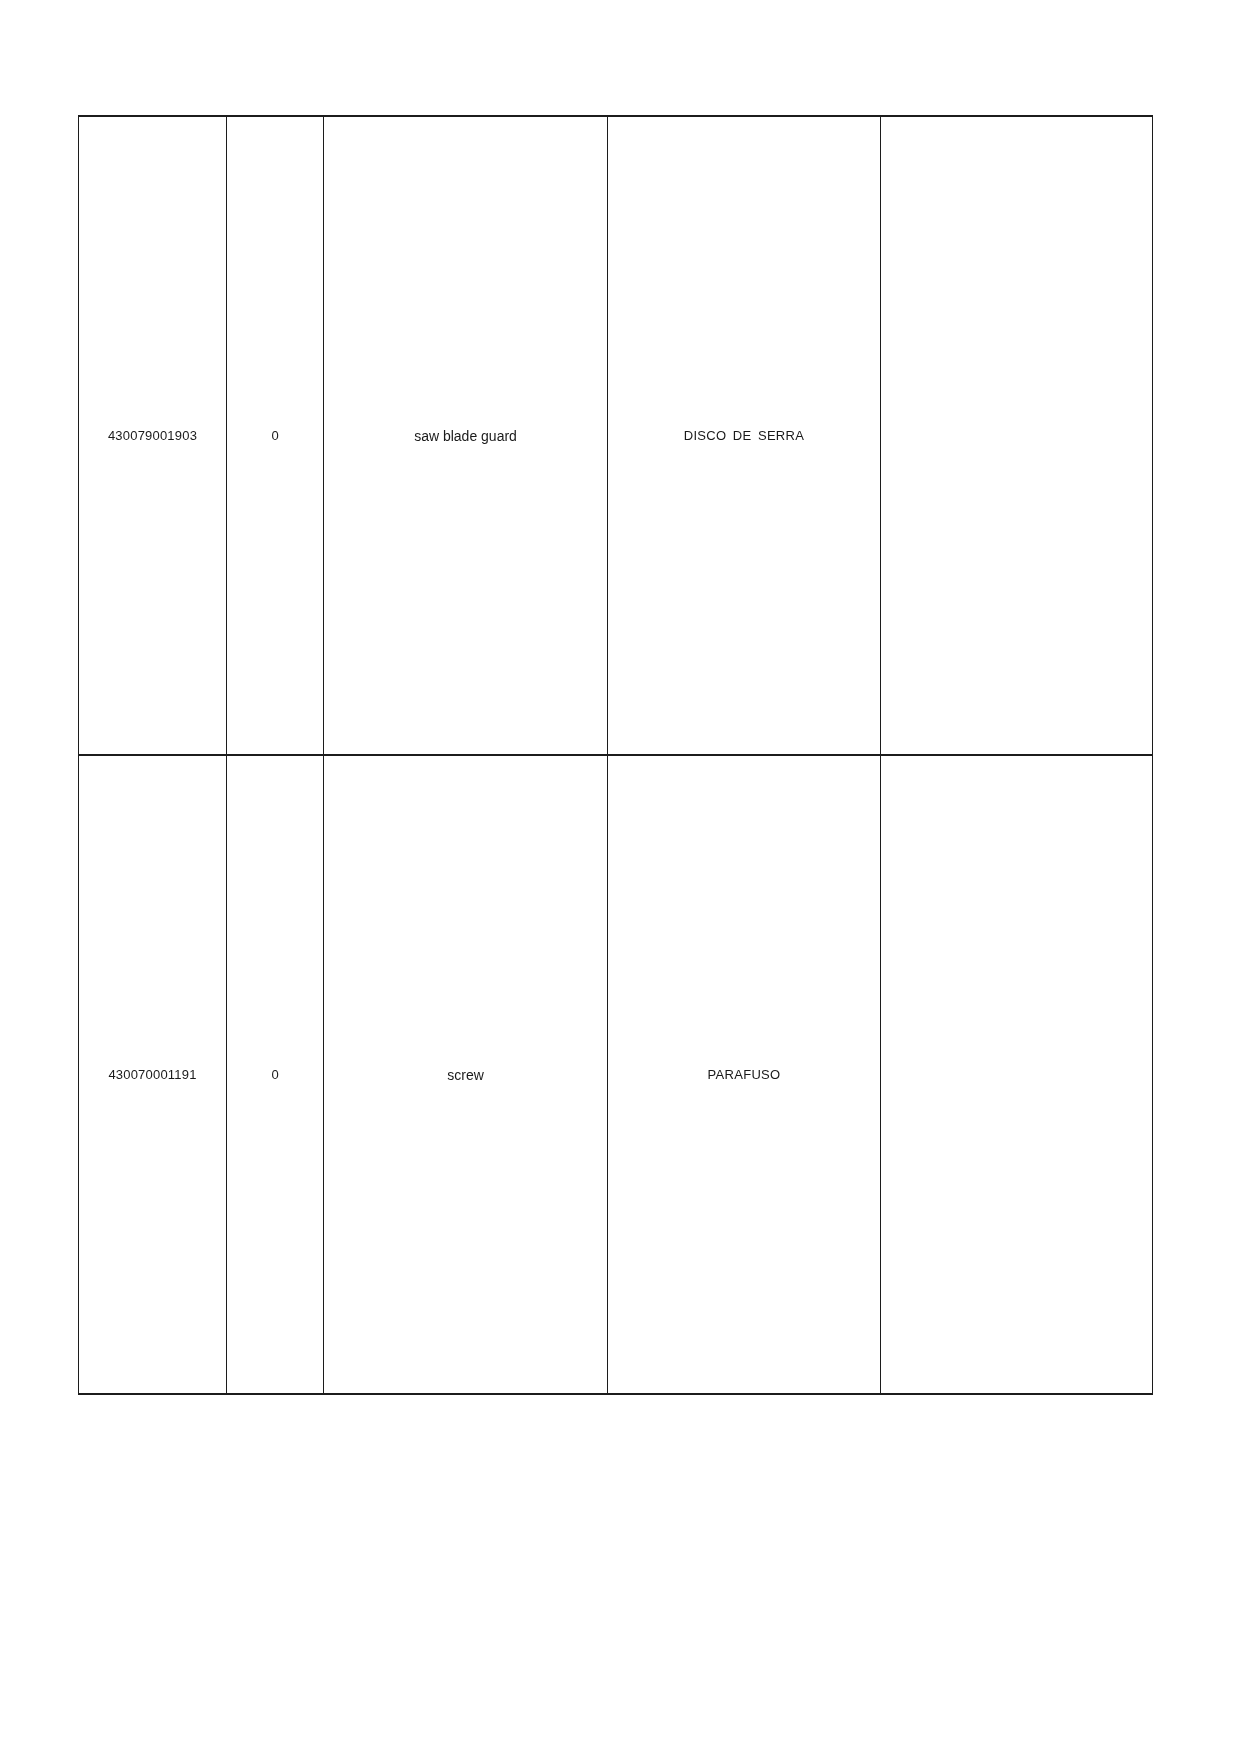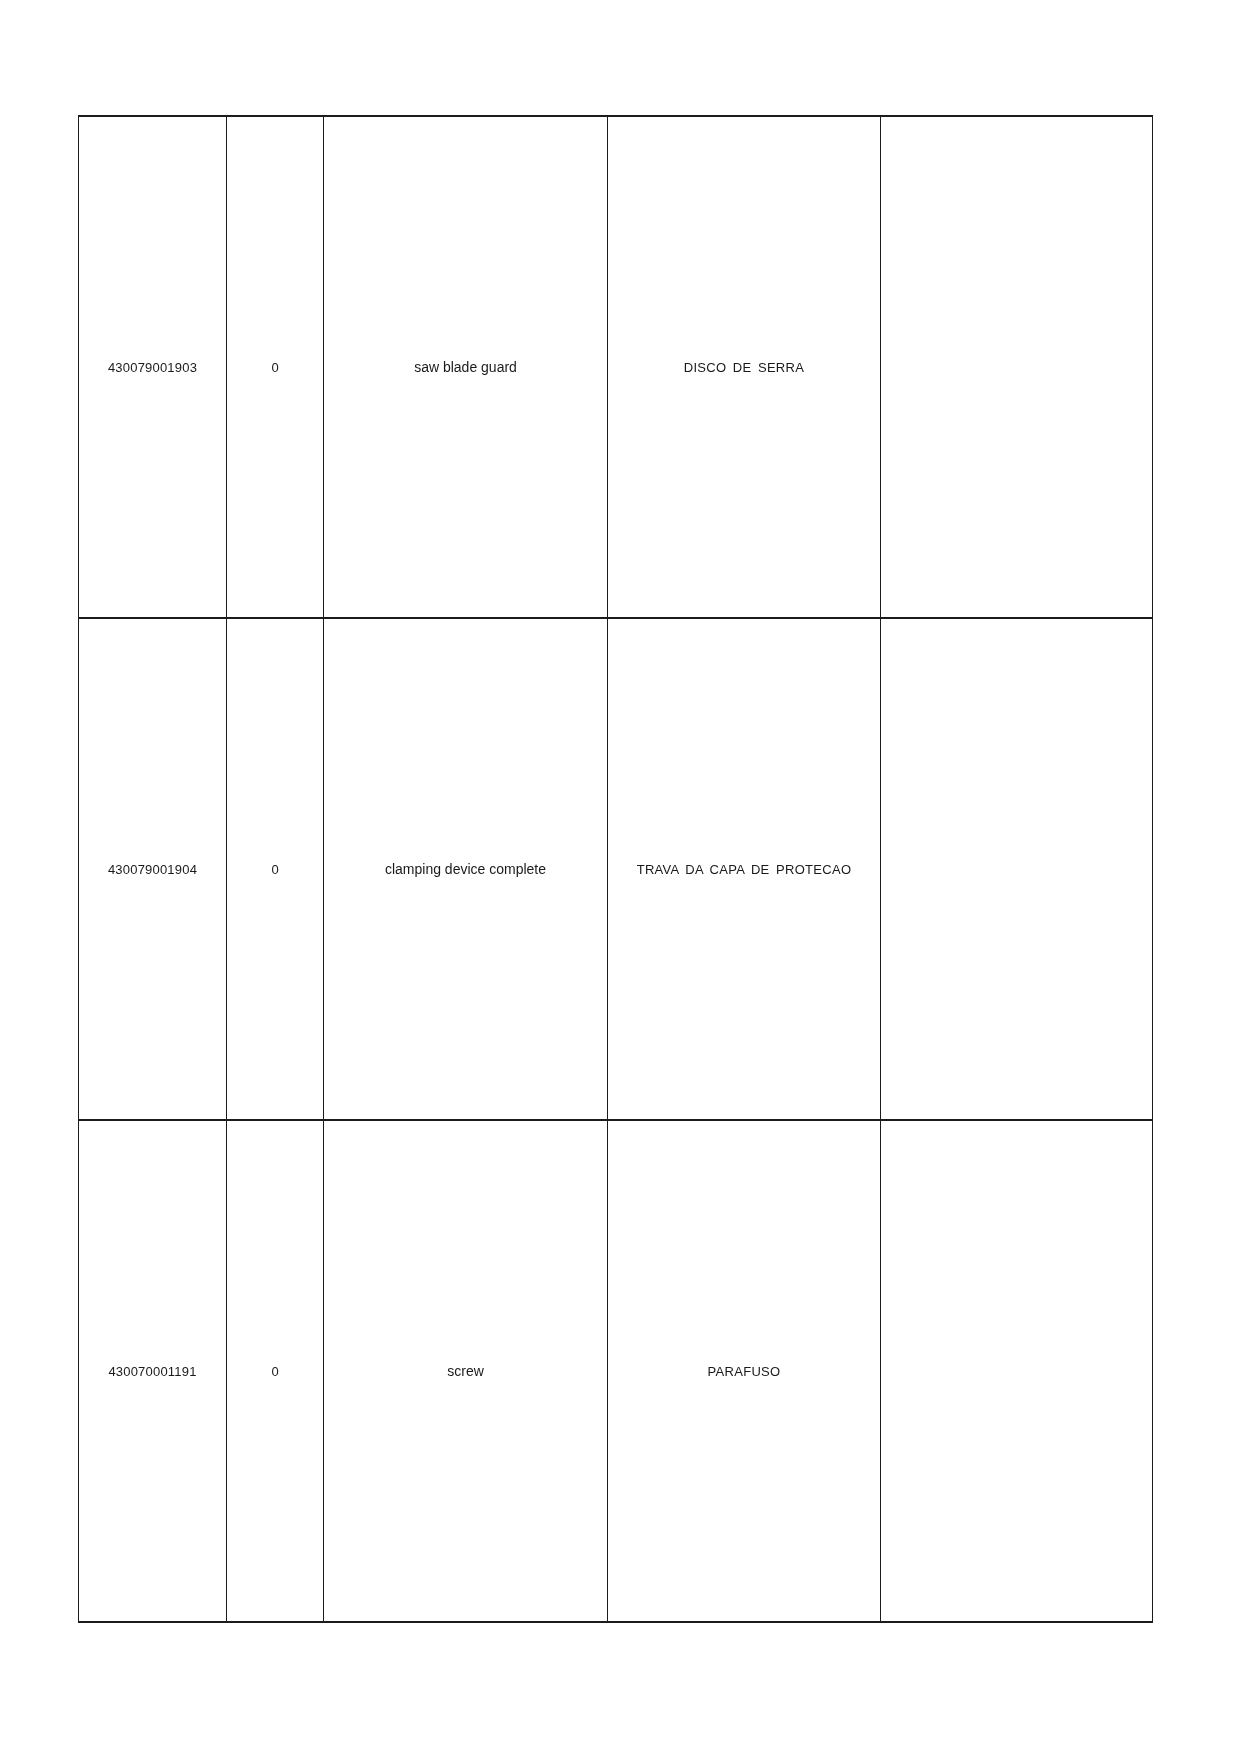--- a/index.html
+++ b/index.html
@@ -17,21 +17,21 @@
   .page {
     position: absolute;
     inset: 0;
     background: #ffffff;
   }
   table.parts-table {
     position: absolute;
     left: 78px;
     top: 115px;
     width: 1074px;
-    height: 1508px;
+    height: 1280px;
     border-collapse: collapse;
     table-layout: fixed;
   }
   table.parts-table td {
     border: 2px solid #1c1c1c;
     border-left-width: 1.5px;
     border-right-width: 1.5px;
     text-align: center;
     vertical-align: middle;
     padding: 0 8px;
@@ -82,27 +82,20 @@
     </colgroup>
     <tbody>
       <tr>
         <td class="cell-part">430079001903</td>
         <td class="cell-qty">0</td>
         <td class="cell-en">saw blade guard</td>
         <td class="cell-pt">DISCO DE SERRA</td>
         <td class="cell-notes"></td>
       </tr>
       <tr>
-        <td class="cell-part">430079001904</td>
-        <td class="cell-qty">0</td>
-        <td class="cell-en">clamping device complete</td>
-        <td class="cell-pt">TRAVA DA CAPA DE PROTECAO</td>
-        <td class="cell-notes"></td>
-      </tr>
-      <tr>
         <td class="cell-part">430070001191</td>
         <td class="cell-qty">0</td>
         <td class="cell-en">screw</td>
         <td class="cell-pt">PARAFUSO</td>
         <td class="cell-notes"></td>
       </tr>
     </tbody>
   </table>
 
 </div>

